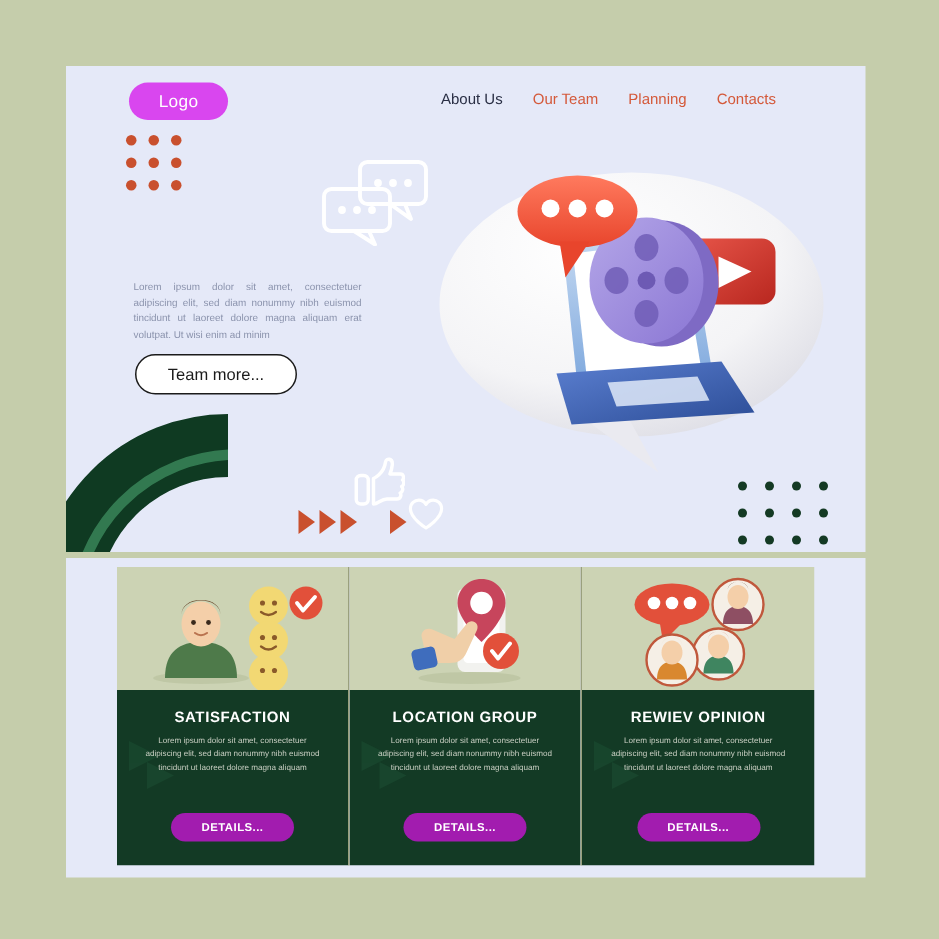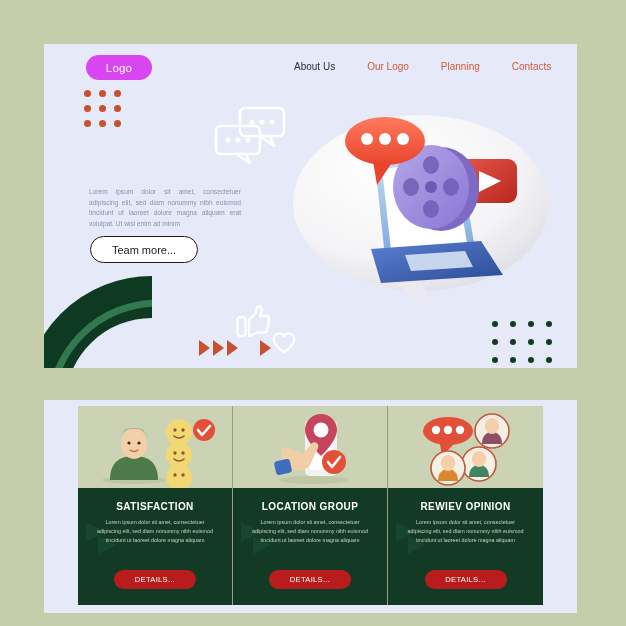--- a/index.html
+++ b/index.html
@@ -41,21 +41,21 @@
     cursor: pointer;
     letter-spacing: .2px;
   }
 
   .nav {
     position: absolute;
     left: 250px;
     top: 17px;
     width: 275px;
     display: flex;
-    gap: 32px;
+    gap: 20px;
   }
   .nav-item {
     font-size: 10px;
     color: #d4593a;
     text-decoration: none;
     white-space: nowrap;
     cursor: pointer;
   }
   .nav-item.dark { color: #2a2f45; }
 
@@ -159,21 +159,21 @@
   .thumb-icon { position: absolute; left: 192px; top: 260px; }
   .heart-icon { position: absolute; left: 228px; top: 288px; }
 
   
   .illus { position: absolute; left: 245px; top: 55px; }
 
   
   .cards-panel {
     position: absolute;
     left: 44px;
-    top: 400px;
+    top: 372px;
     width: 533px;
     height: 213px;
     background: #e5e9f8;
     padding-left: 32px;
   }
   .cards {
     position: absolute;
     left: 34px;
     top: 6px;
     width: 465px;
@@ -221,24 +221,24 @@
     z-index: 2;
   }
   .details-btn {
     position: absolute;
     left: 50%;
     transform: translateX(-50%);
     bottom: 16px;
     width: 82px;
     height: 19px;
     border-radius: 10px;
-    background: #b91c1c;
+    background: #a21caf;
     color: #ffffff;
     font-size: 7.6px;
-    font-weight: normal;
+    font-weight: bold;
     border: none;
     display: flex;
     align-items: center;
     justify-content: center;
     cursor: pointer;
     letter-spacing: .3px;
     z-index: 3;
   }
   .card-watermark {
     position: absolute;
@@ -250,21 +250,21 @@
 </style>
 </head>
 <body>
 
 <section class="hero">
 
   <button class="logo-btn">Logo</button>
 
   <nav class="nav">
     <a class="nav-item dark">About Us</a>
-    <a class="nav-item">Our Logo</a>
+    <a class="nav-item">Our Team</a>
     <a class="nav-item">Planning</a>
     <a class="nav-item">Contacts</a>
   </nav>
 
   <div class="dots-orange">
     <i></i>
       <i></i>
       <i></i>
       <i></i>
       <i></i>

